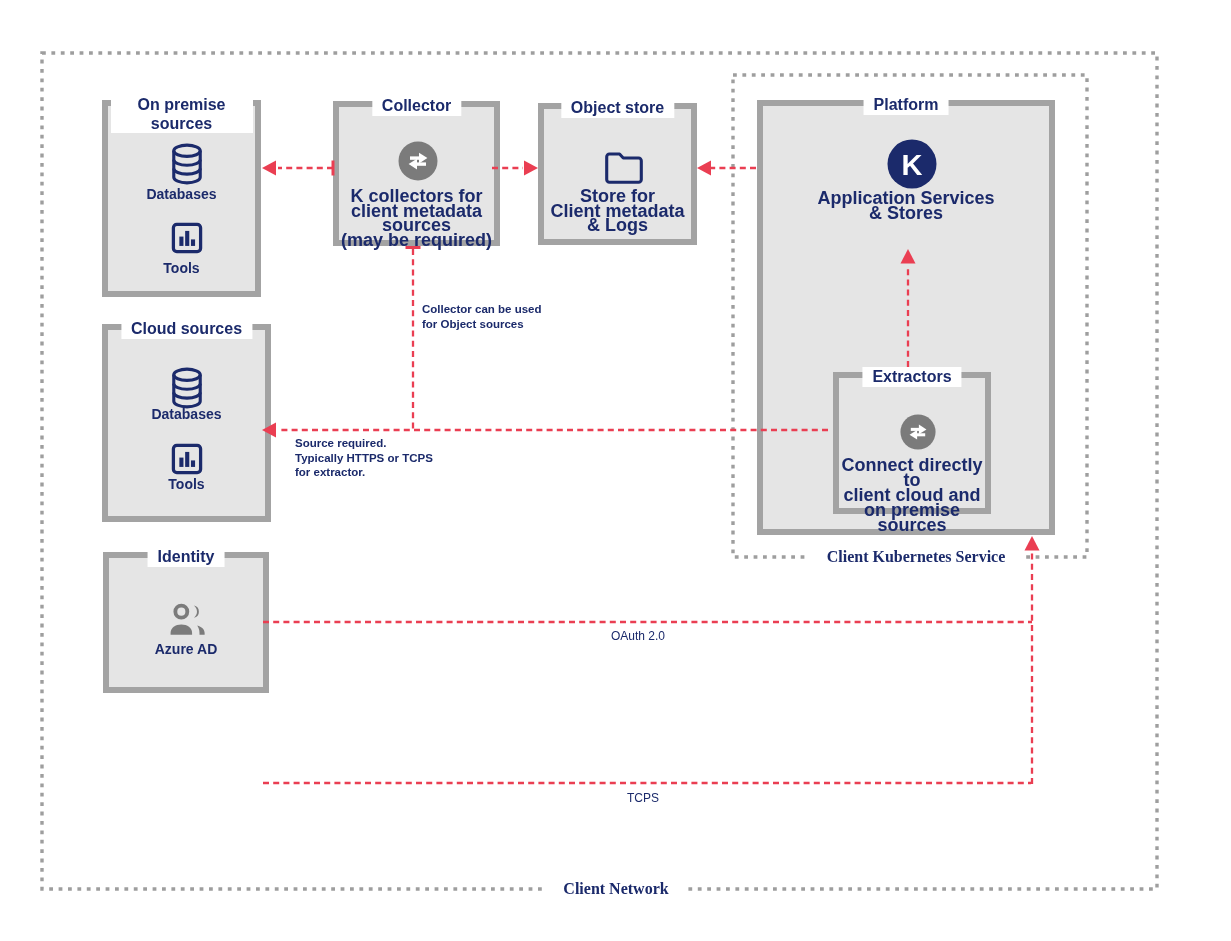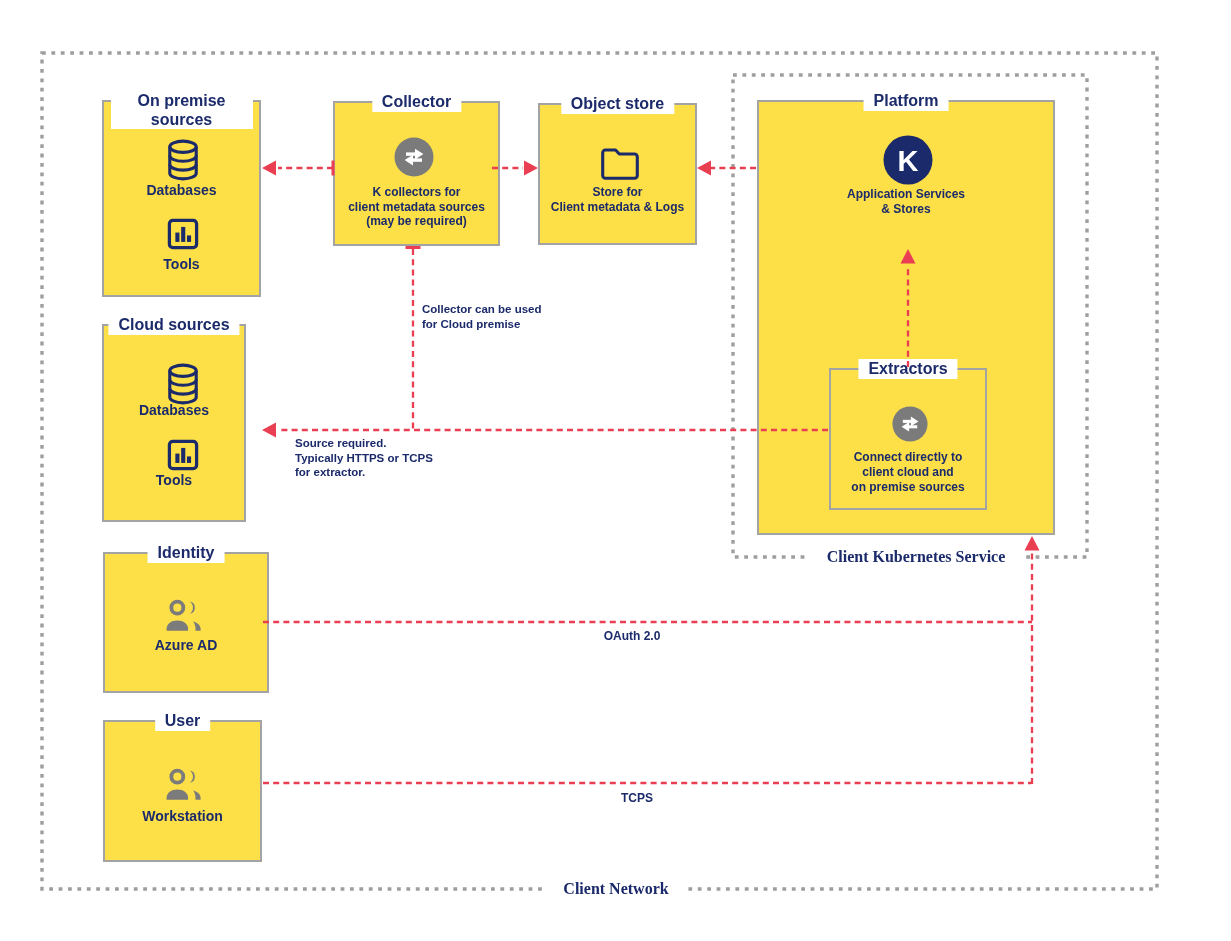--- a/index.html
+++ b/index.html
@@ -2,37 +2,37 @@
 <html><head>
 <meta charset="utf-8">
 <style>
   html,body{margin:0;padding:0;background:#fff;}
   body{font-family:"Liberation Sans",sans-serif;}
   #canvas{position:relative;width:1231px;height:941px;background:#fff;overflow:hidden;}
   .layer{position:absolute;left:0;top:0;pointer-events:none;}
   #gray-layer{z-index:0;}
   #red-layer{z-index:3;}
 
-  .box{position:absolute;border:2px solid #a3a3a3;background:#fde047;z-index:1;box-sizing:border-box;}
+  .box{position:absolute;border:6px solid #a3a3a3;background:#e5e5e5;z-index:1;box-sizing:border-box;}
   .box-title{position:absolute;top:-11px;left:50%;transform:translateX(-50%);
     background:#fff;padding:0 10px;font-size:16px;font-weight:700;color:#1b2a6b;
     line-height:20px;white-space:nowrap;text-align:center;}
   .box-title.wrap{white-space:normal;width:122px;line-height:19px;}
   .ilabel{position:absolute;left:0;right:0;text-align:center;font-size:14px;
     font-weight:700;color:#1b2a6b;line-height:16px;}
-  .desc{position:absolute;left:0;right:0;text-align:center;font-size:12px;
+  .desc{position:absolute;left:0;right:0;text-align:center;font-size:18px;
     font-weight:700;color:#1b2a6b;line-height:14.5px;white-space:pre-line;}
   .icon{position:absolute;}
 
   .net-label{position:absolute;background:#fff;padding:0 18px;font-size:16px;font-weight:700;
     color:#1b2a6b;line-height:22px;white-space:nowrap;z-index:2;transform:translateX(-50%);font-family:Liberation Serif, serif;}
   .note{position:absolute;font-size:11.5px;font-weight:700;color:#1b2a6b;line-height:14.5px;
     white-space:pre-line;z-index:4;}
-  .proto{position:absolute;font-size:12px;font-weight:700;color:#1b2a6b;z-index:4;
-    transform:translateX(-50%);white-space:nowrap;}
+  .proto{position:absolute;font-size:12px;font-weight:400;color:#1b2a6b;z-index:4;
+    transform:translateX(-50%);white-space:nowrap;margin-left:6px;}
 </style>
 </head>
 <body>
 
 <div id="canvas">
 
   <svg id="gray-layer" class="layer" width="1231" height="941" viewBox="0 0 1231 941">
     <rect x="42" y="53" width="1115" height="836" fill="none" stroke="#9e9e9e" stroke-width="3.4" stroke-dasharray="3.8 5.6"></rect>
     <rect x="733" y="75" width="354" height="482" fill="none" stroke="#9e9e9e" stroke-width="3.4" stroke-dasharray="3.8 5.6"></rect>
   </svg>
@@ -97,21 +97,21 @@
         <polygon points="21,11.8 29.4,17.1 21,22.4" fill="#fff"></polygon>
         <rect x="18" y="21.4" width="10" height="3.4" fill="#fff"></rect>
         <polygon points="19,17.8 10.6,23.1 19,28.4" fill="#fff"></polygon>
       </svg>
       <div class="desc" style="top:80px;line-height:15px">Connect directly to
 client cloud and
 on premise sources</div>
     </div>
   </div>
 
-  <div class="box" style="left:102px;top:324px;width:144px;height:198px">
+  <div class="box" style="left:102px;top:324px;width:169px;height:198px">
     <div class="box-title">Cloud sources</div>
     <svg class="icon" style="left:60px;top:37px" width="38" height="42" viewBox="0 0 24 27">
       <g fill="none" stroke="#1b2a6b" stroke-width="2">
         <ellipse cx="12" cy="5" rx="8.5" ry="3.6"></ellipse>
         <path d="M3.5 5 v17 c0 2 3.8 3.6 8.5 3.6 s8.5-1.6 8.5-3.6 v-17"></path>
         <path d="M3.5 10.7 c0 2 3.8 3.6 8.5 3.6 s8.5-1.6 8.5-3.6"></path>
         <path d="M3.5 16.4 c0 2 3.8 3.6 8.5 3.6 s8.5-1.6 8.5-3.6"></path>
       </g>
     </svg>
     <div class="ilabel" style="top:76px">Databases</div>
@@ -128,30 +128,20 @@
     <div class="box-title">Identity</div>
     <svg class="icon" style="left:58px;top:44px" width="43" height="36" viewBox="0 0 36 30">
       <circle cx="12" cy="8" r="5" fill="none" stroke="#7b7b7b" stroke-width="3.2"></circle>
       <path d="M22.5 2.9 a5.2 5.2 0 0 1 0 10.2 c1.6-1.3 2.6-3.1 2.6-5.1 s-1-3.8-2.6-5.1 z" fill="#7b7b7b"></path>
       <path d="M3 25.8 c0-4.3 4-7 9-7 s9 2.7 9 7 V27.4 H3 z" fill="#7b7b7b"></path>
       <path d="M25.3 19.6 c3.7 1 6.2 3.3 6.2 6.2 V27.4 h-4.3 v-1.6 c0-2.4-0.7-4.4-1.9-6.2 z" fill="#7b7b7b"></path>
     </svg>
     <div class="ilabel" style="top:83px">Azure AD</div>
   </div>
 
-  <div class="box" style="left:103px;top:720px;width:159px;height:142px">
-    <div class="box-title">User</div>
-    <svg class="icon" style="left:58px;top:45px" width="43" height="36" viewBox="0 0 36 30">
-      <circle cx="12" cy="8" r="5" fill="none" stroke="#7b7b7b" stroke-width="3.2"></circle>
-      <path d="M22.5 2.9 a5.2 5.2 0 0 1 0 10.2 c1.6-1.3 2.6-3.1 2.6-5.1 s-1-3.8-2.6-5.1 z" fill="#7b7b7b"></path>
-      <path d="M3 25.8 c0-4.3 4-7 9-7 s9 2.7 9 7 V27.4 H3 z" fill="#7b7b7b"></path>
-      <path d="M25.3 19.6 c3.7 1 6.2 3.3 6.2 6.2 V27.4 h-4.3 v-1.6 c0-2.4-0.7-4.4-1.9-6.2 z" fill="#7b7b7b"></path>
-    </svg>
-    <div class="ilabel" style="top:86px">Workstation</div>
-  </div>
 
   <div class="net-label" style="left:916px;top:546px">Client Kubernetes Service</div>
   <div class="net-label" style="left:616px;top:878px">Client Network</div>
 
   <svg id="red-layer" class="layer" width="1231" height="941" viewBox="0 0 1231 941">
     <g stroke="#ea3e52" stroke-width="2.3" fill="none" stroke-dasharray="6 4.2">
       <path d="M333 168 H278"></path>
       <path d="M492 168 H523"></path>
       <path d="M756 168 H711"></path>
       <path d="M413 249 V429"></path>
@@ -169,20 +159,20 @@
       <polygon points="262,168 276,160.5 276,175.5"></polygon>
       <polygon points="538,168 524,160.5 524,175.5"></polygon>
       <polygon points="697,168 711,160.5 711,175.5"></polygon>
       <polygon points="262,430 276,422.5 276,437.5"></polygon>
       <polygon points="908,249 900.5,263.5 915.5,263.5"></polygon>
       <polygon points="1032,536 1024.5,550.5 1039.5,550.5"></polygon>
     </g>
   </svg>
 
   <div class="note" style="left:422px;top:302px">Collector can be used
-for Cloud premise</div>
+for Object sources</div>
   <div class="note" style="left:295px;top:436px">Source required.
 Typically HTTPS or TCPS
 for extractor.</div>
   <div class="proto" style="left:632px;top:629px">OAuth 2.0</div>
   <div class="proto" style="left:637px;top:791px">TCPS</div>
 
 </div>
 
 </body></html>

